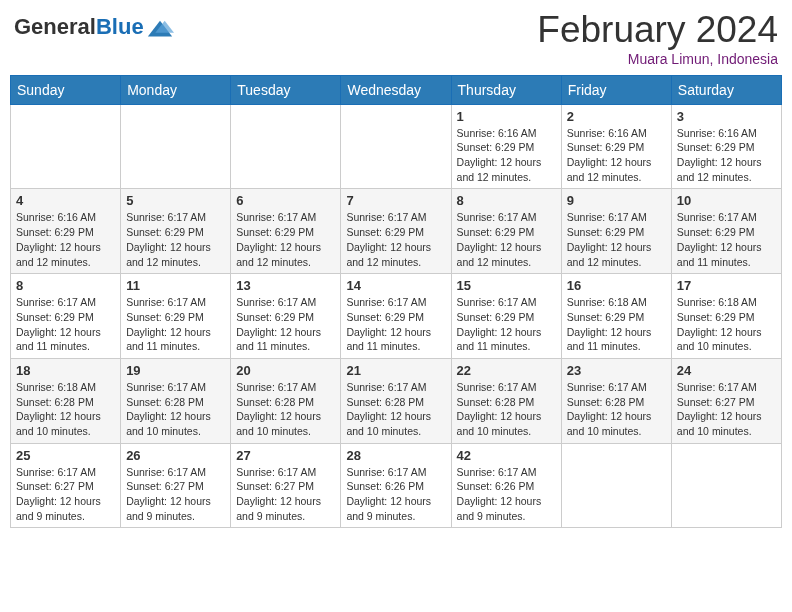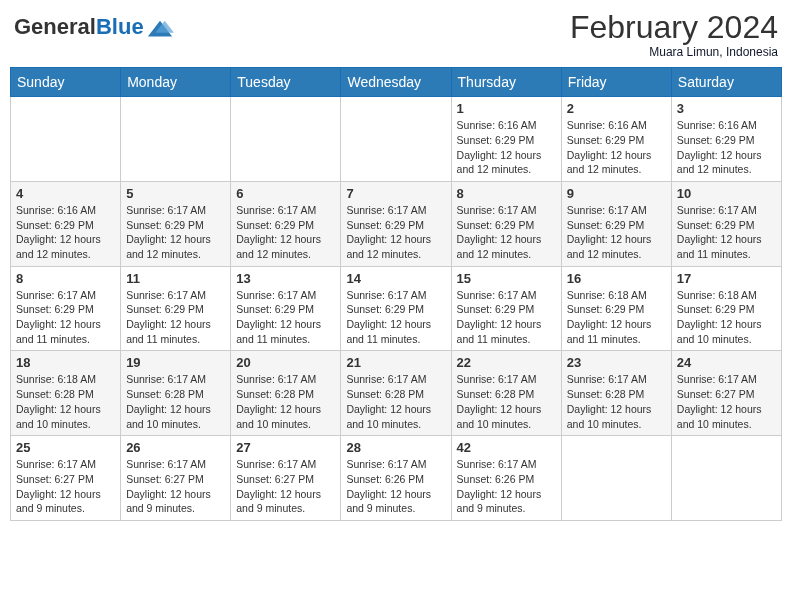--- a/index.html
+++ b/index.html
@@ -31,28 +31,28 @@
     .logo-text .blue { color: #1a6eb5; }
     .logo-icon {
       width: 28px;
       height: 28px;
       margin-left: 2px;
     }
     .title-area {
       text-align: right;
     }
     .main-title {
-      font-size: 32px;
+      font-size: 37px;
       font-weight: normal;
       color: #333;
       line-height: 1.1;
     }
     .subtitle {
-      font-size: 12px;
-      color: #0f172a;
+      font-size: 14px;
+      color: #701a75;
     }
     .calendar-table {
       width: 100%;
       border-collapse: collapse;
       border: 1px solid #ccc;
     }
     .calendar-table th {
       background-color: #2c7bb6;
       color: white;
       text-align: left;

